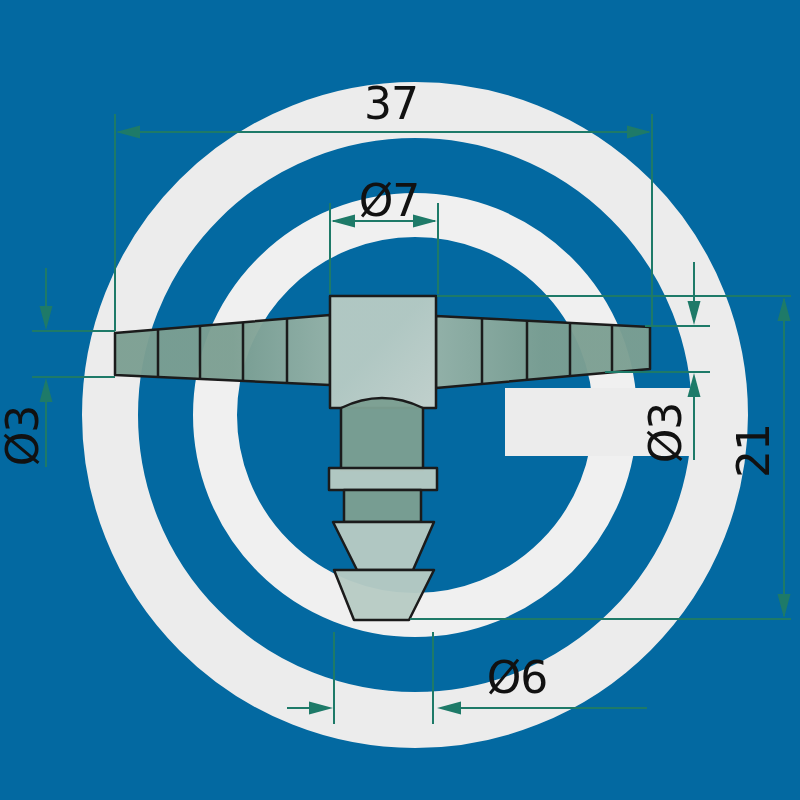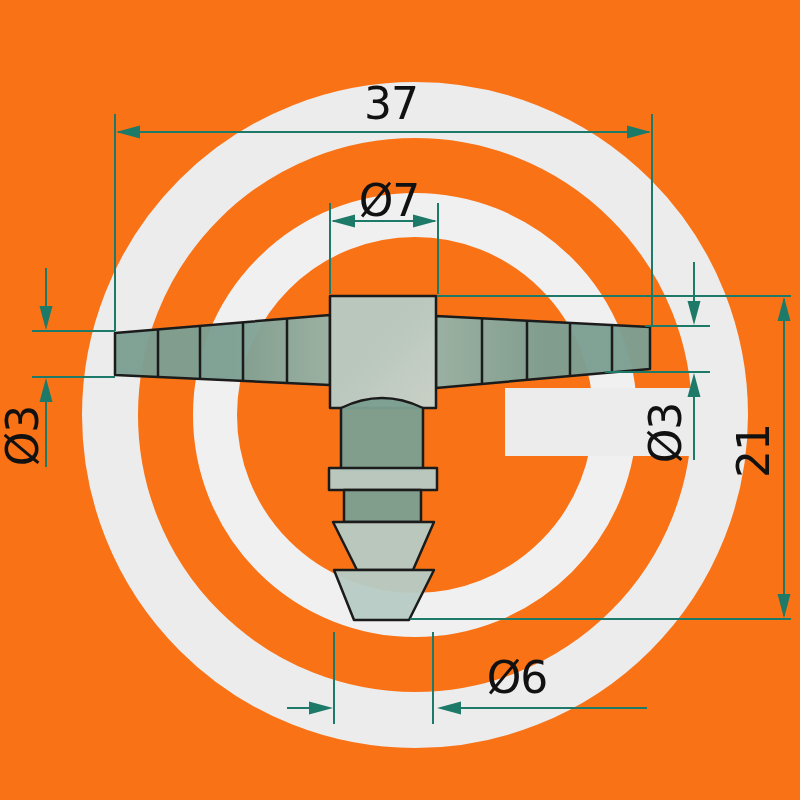--- a/index.html
+++ b/index.html
@@ -1,19 +1,19 @@
 <!DOCTYPE html>
 <html><head>
 <meta charset="utf-8">
 <style>
   html,body{margin:0;padding:0;background:#ffffff;}
   .stage{
     position:relative;
     width:800px;height:800px;
-    background:#f97316;
+    background:#0369a1;
     overflow:hidden;
     font-family:"DejaVu Sans", sans-serif;
   }
   svg{position:absolute;top:0;left:0;}
   text{
     font-family:"DejaVu Sans", sans-serif;
     font-size:44px;
     letter-spacing:-1px;
   }
 </style>

